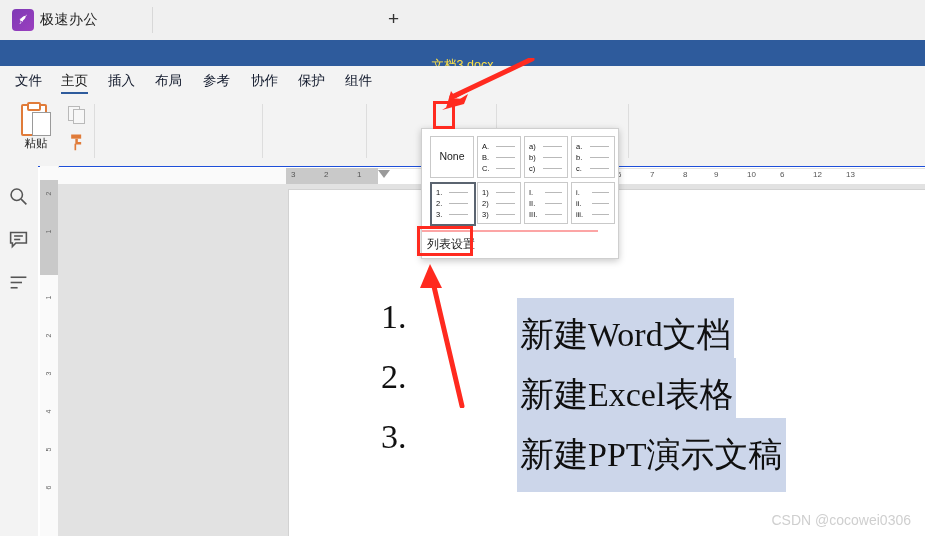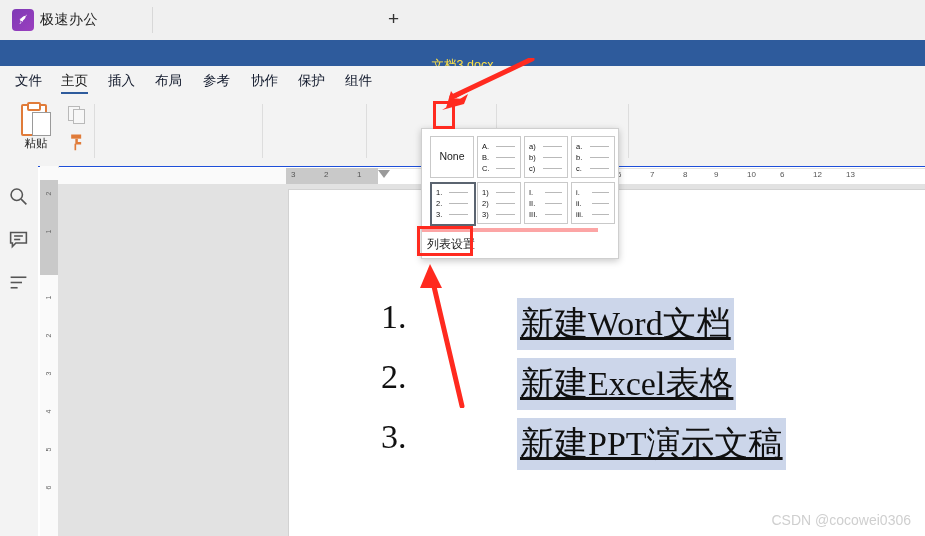--- a/index.html
+++ b/index.html
@@ -123,33 +123,33 @@
   #hruler{position:absolute;left:58px;top:168px;width:867px;height:16px;background:#fafafa;}
   #hruler .seg-gray{position:absolute;top:0;height:16px;background:#c9c9c9;}
   #hruler .seg-white{position:absolute;top:0;height:16px;background:#ffffff;border-top:1px solid #e3e3e3;border-bottom:1px solid #e3e3e3;}
   .htick{position:absolute;top:2px;font-size:8px;color:#555;}
   #indent-marker{position:absolute;left:378px;top:170px;width:0;height:0;border-left:6px solid transparent;border-right:6px solid transparent;border-top:8px solid #9a9a9a;}
   
   #docarea{position:absolute;left:58px;top:184px;width:867px;height:352px;background:#e2e2e2;}
   #page{position:absolute;left:231px;top:6px;width:636px;height:346px;background:#fff;box-shadow:0 0 0 1px #d2d2d2;}
   .doc-line{position:absolute;font-family:"Liberation Serif","DejaVu Serif",serif;white-space:nowrap;}
   .doc-num{font-size:34px;color:#101010;}
-  .doc-text{font-size:34px;color:#101010;background:#ccd6ea;padding:3px 3px;text-decoration:underline;}
+  .doc-text{font-size:34px;color:#101010;background:#ccd6ea;padding:14px 3px;}
   #watermark{position:absolute;right:14px;bottom:8px;font-size:14px;color:#cfcfcf;}
   
   #num-gallery{
     position:absolute;left:421px;top:128px;width:196px;height:129px;
     background:#fff;border:1px solid #cfcfcf;box-shadow:0 2px 7px rgba(0,0,0,.22);
   }
   .gal-cell{position:absolute;width:42px;height:40px;border:1px solid #c9c9c9;background:#fff;overflow:hidden;}
   .gal-cell.sel{border:2px solid #5b6470;}
   .gal-cell .none-lbl{position:absolute;left:0;right:0;top:13px;text-align:center;font-size:10.5px;color:#222;}
   .gi{position:absolute;font-size:7.5px;color:#111;font-family:"Liberation Sans",sans-serif;}
   .gl{position:absolute;height:1.4px;background:#b9b9b9;}
-  #gallery-footer{position:absolute;left:0;bottom:0;width:176px;height:26px;border-top:4px solid #fca5a5;}
+  #gallery-footer{position:absolute;left:0;bottom:0;width:176px;height:26px;border-top:2px solid #fca5a5;}
   #list-settings{position:absolute;left:5px;top:4px;font-size:12px;color:#1c1c1c;}
   
   .redbox{position:absolute;border:3px solid #ff2a1f;box-sizing:border-box;}
   #redbox-arrow{left:433px;top:101px;width:22px;height:28px;}
   #redbox-settings{left:417px;top:226px;width:56px;height:30px;}
   .arrow-svg{position:absolute;pointer-events:none;}
 </style>
 </head>
 <body>
 

